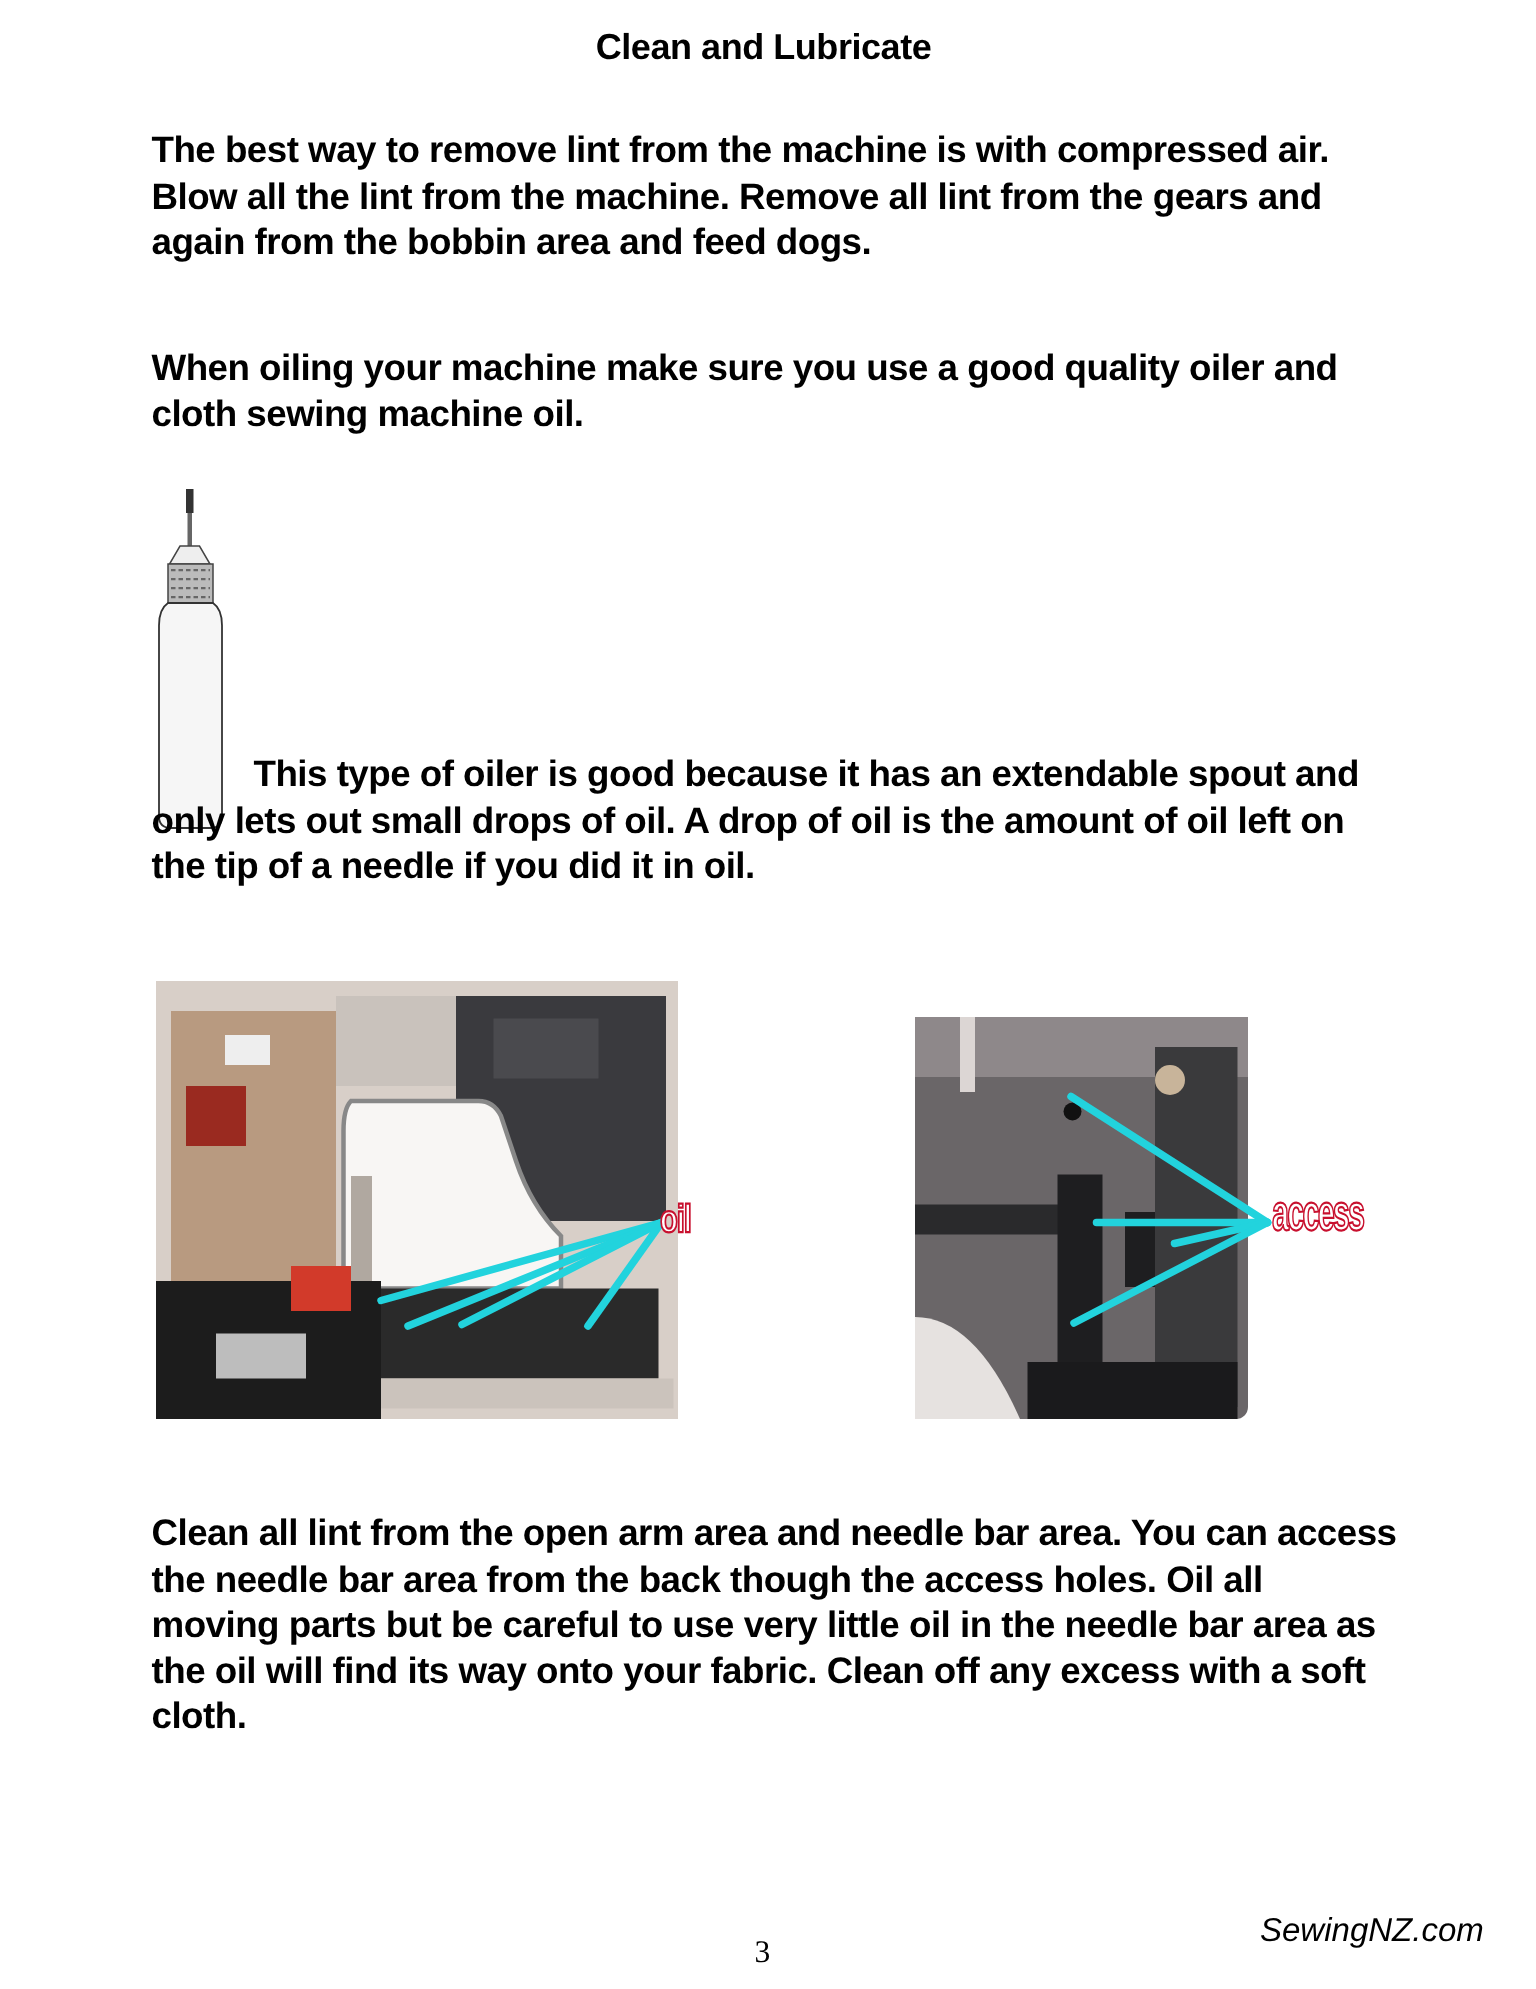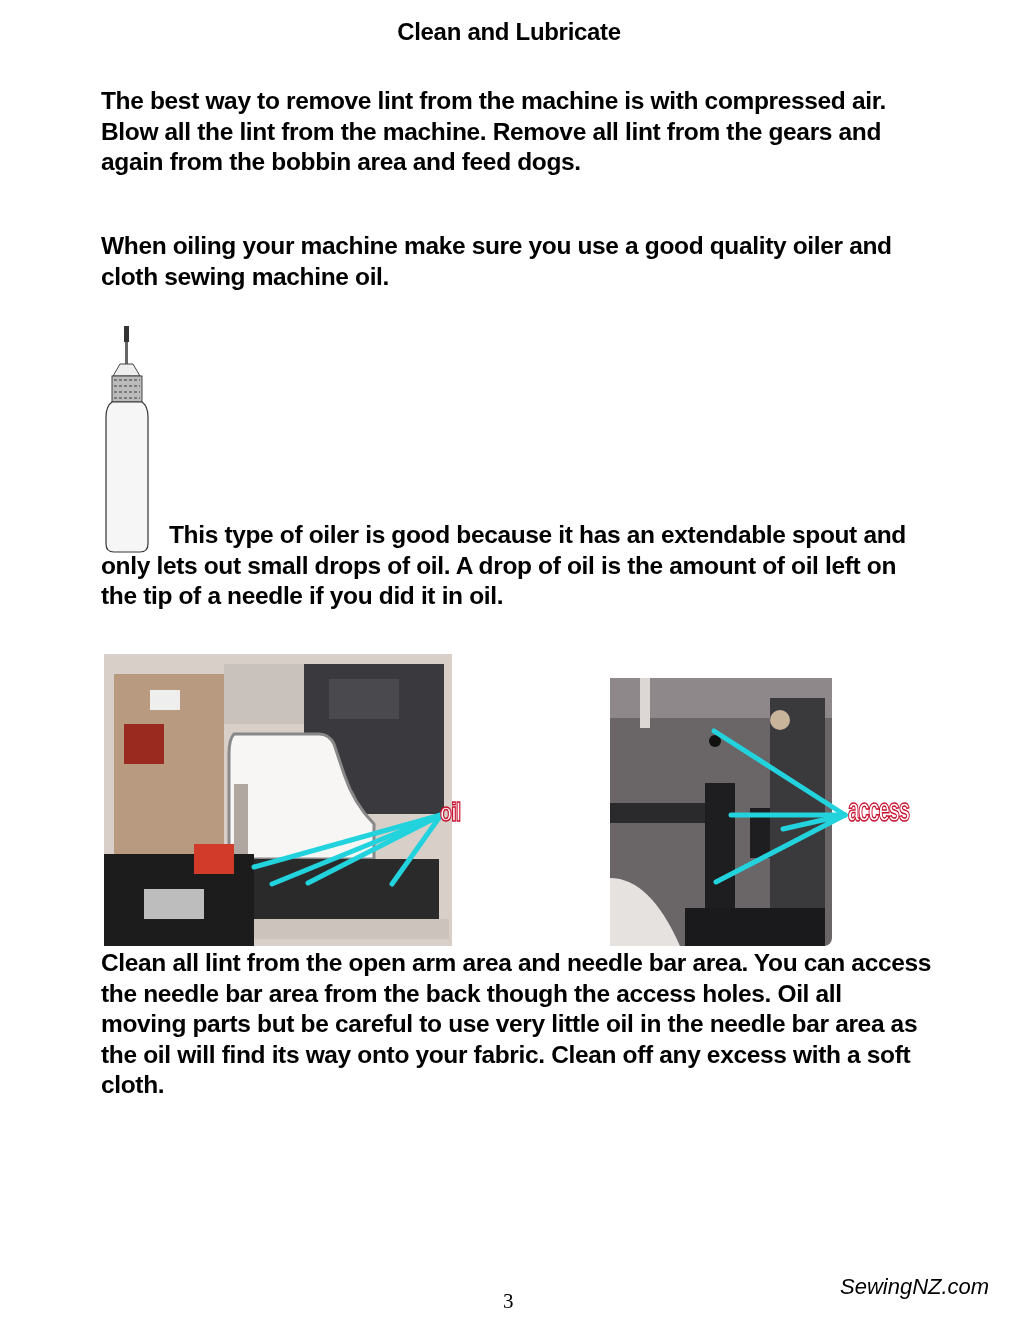--- a/index.html
+++ b/index.html
@@ -4,22 +4,22 @@
   <style>
     html, body { margin: 0; padding: 0; background: #ffffff; }
     body { width: 1024px; height: 1326px; position: relative; overflow: hidden;
            font-family: "Liberation Sans", sans-serif; color: #000; }
     .title { position: absolute; left: 0; width: 1018px; top: 18px; text-align: center;
              font-size: 24px; font-weight: bold; letter-spacing: -0.3px; }
     .para { position: absolute; left: 101px; width: 830px; font-size: 24.5px; font-weight: bold;
             line-height: 30.5px; letter-spacing: -0.35px; margin: 0; }
     #p1 { top: 86px; }
     #p2 { top: 231px; }
-    #p3 { top: 520px; }
-    #p4 { top: 948px; }
+    #p3 { top: 502px; }
+    #p4 { top: 1008px; }
     #p3 .indent { display: inline-block; width: 68px; }
     .oiler { position: absolute; left: 100px; top: 322px; width: 60px; height: 238px; }
     .photo { position: absolute; overflow: hidden; }
     #photo1 { left: 104px; top: 654px; width: 348px; height: 292px; }
     #photo2 { left: 610px; top: 678px; width: 222px; height: 268px; }
     .label-oil { position: absolute; left: 440px; top: 797px; font-size: 26px; font-weight: bold;
                  color: #fff; -webkit-text-stroke: 1.5px #c8102e; letter-spacing: -1px;
                  transform: scaleX(0.75); transform-origin: left top; }
     .label-access { position: absolute; left: 848px; top: 790px; font-size: 34px; font-weight: bold;
                     color: #fff; -webkit-text-stroke: 1.5px #c8102e; letter-spacing: -2px;

